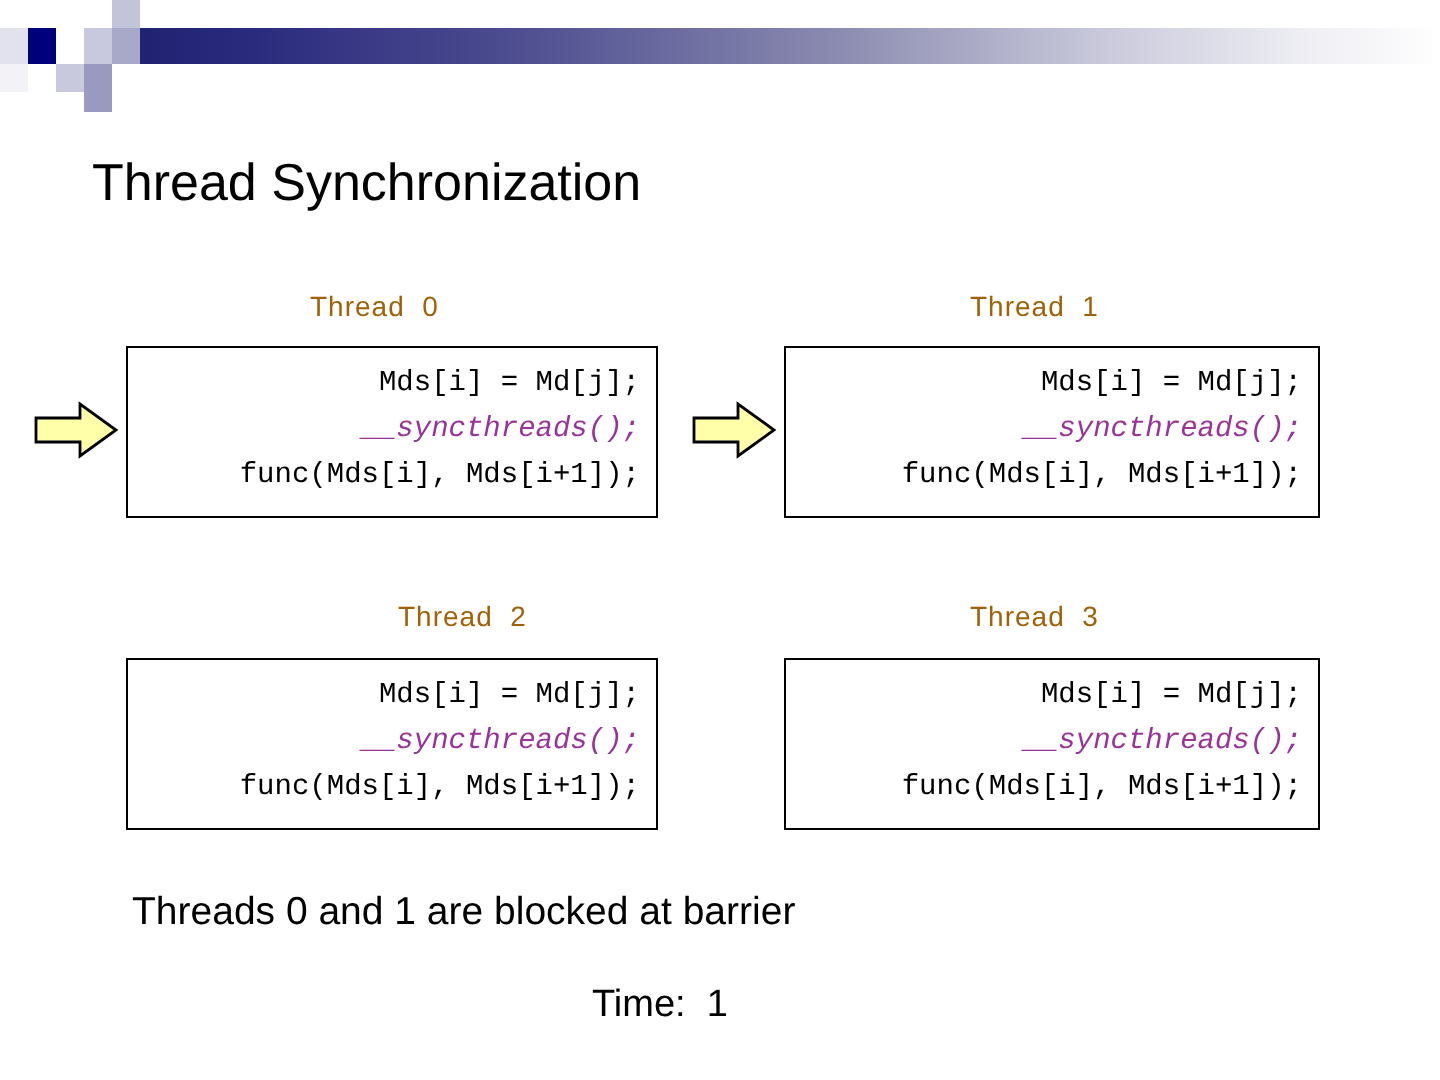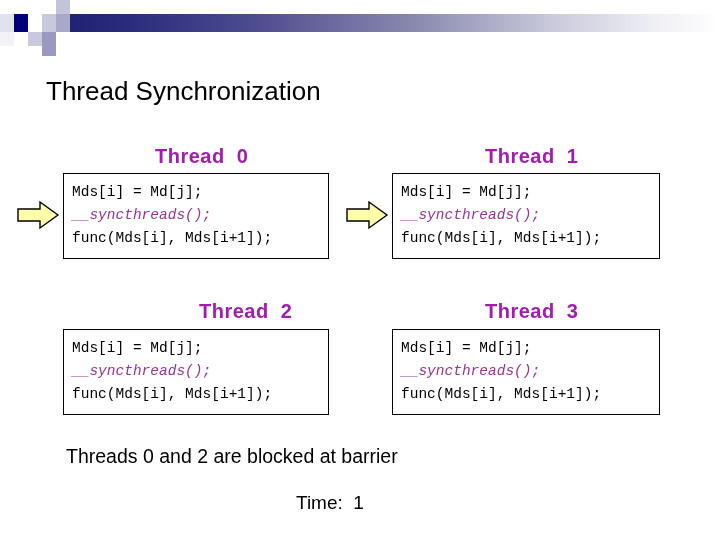--- a/index.html
+++ b/index.html
@@ -46,33 +46,34 @@
     color: #000000;
     white-space: nowrap;
     letter-spacing: 0px;
   }
 
   
   .panel { position: absolute; }
 
   .thread-label {
     position: absolute;
-    font-size: 20px;
-    font-weight: bold;
-    color: #a21caf;
+    font-size: 14px;
+    font-weight: normal;
+    color: #a16207;
     white-space: pre;
     letter-spacing: 0.5px;
   }
 
   .code-box {
     position: absolute;
     border: 1px solid #000000;
     background: #ffffff;
     box-sizing: border-box;
     padding: 7px 8px 7px 8px;
+    text-align: right;
   }
   .code-line {
     font-family: "Liberation Mono", "DejaVu Sans Mono", monospace;
     font-size: 14.5px;
     line-height: 23px;
     color: #000000;
     white-space: pre;
   }
   .code-line.sync {
     color: #993399;
@@ -172,14 +173,14 @@
 <div class="panel">
   <div class="thread-label" style="left:485px; top:300px;">Thread  3</div>
 
   <div class="code-box" style="left:392px; top:329px; width:268px; height:86px;">
     <div class="code-line">Mds[i] = Md[j];</div>
     <div class="code-line sync">__syncthreads();</div>
     <div class="code-line">func(Mds[i], Mds[i+1]);</div>
   </div>
 </div>
 
-<div class="caption">Threads 0 and 2 are blocked at barrier</div>
+<div class="caption">Threads 0 and 1 are blocked at barrier</div>
 <div class="time-line">Time:  1</div>
 
 </body></html>

